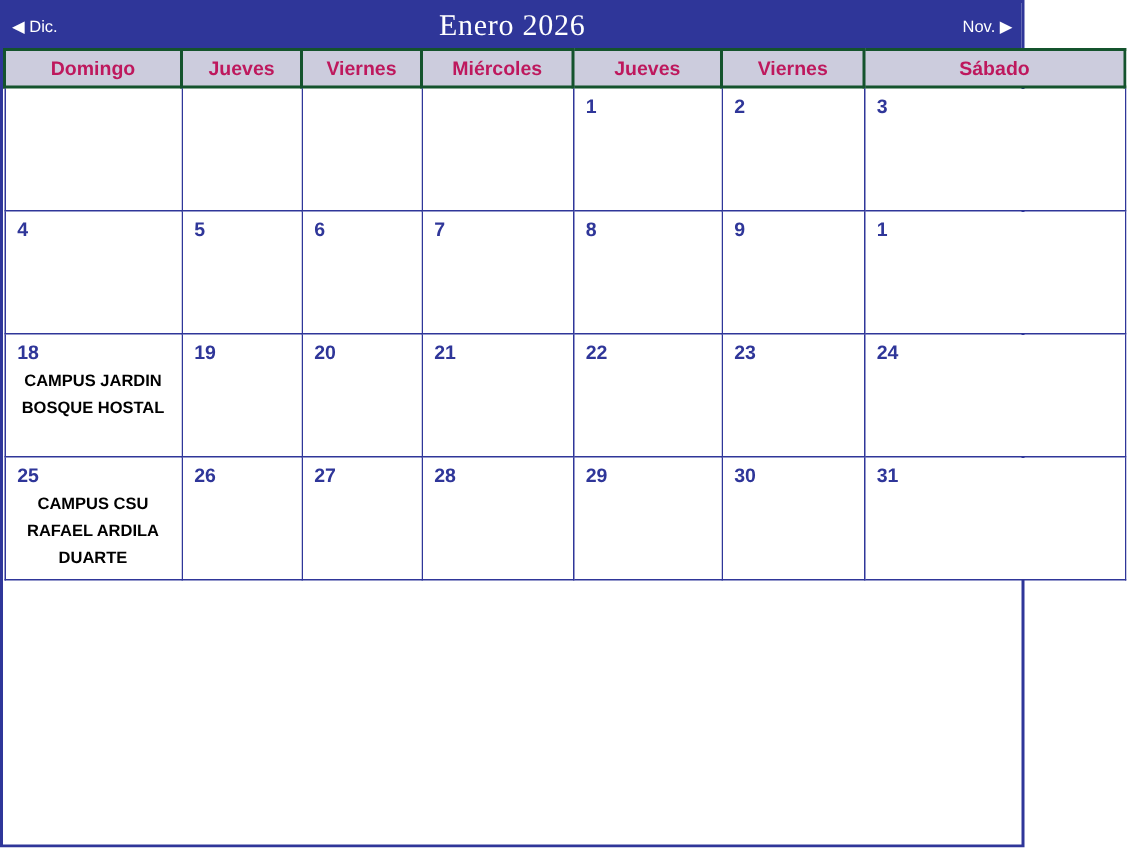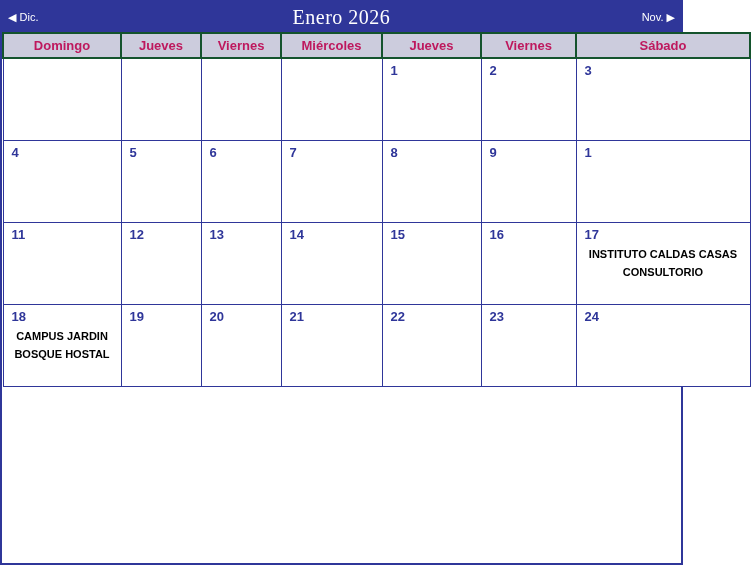--- a/index.html
+++ b/index.html
@@ -165,44 +165,20 @@
             <div class="daynum">8</div>
           </td>
           <td>
             <div class="daynum">9</div>
           </td>
           <td class="weekend">
             <div class="daynum">1</div>
           </td>
         </tr>
         <tr>
-          <td class="weekend">
-            <div class="daynum">11</div>
-          </td>
-          <td>
-            <div class="daynum">12</div>
-          </td>
-          <td>
-            <div class="daynum">13</div>
-          </td>
-          <td>
-            <div class="daynum">14</div>
-          </td>
-          <td>
-            <div class="daynum">15</div>
-          </td>
-          <td>
-            <div class="daynum">16</div>
-          </td>
-          <td class="event">
-            <div class="daynum">17</div>
-            <div class="eventtext">INSTITUTO CALDAS CASAS CONSULTORIO</div>
-          </td>
-        </tr>
-        <tr>
           <td class="event">
             <div class="daynum">18</div>
             <div class="eventtext">CAMPUS JARDIN BOSQUE HOSTAL</div>
           </td>
           <td>
             <div class="daynum">19</div>
           </td>
           <td>
             <div class="daynum">20</div>
           </td>
@@ -212,16 +188,40 @@
           <td>
             <div class="daynum">22</div>
           </td>
           <td>
             <div class="daynum">23</div>
           </td>
           <td class="weekend">
             <div class="daynum">24</div>
           </td>
         </tr>
+        <tr>
+          <td class="event">
+            <div class="daynum">25</div>
+            <div class="eventtext">CAMPUS CSU RAFAEL ARDILA DUARTE</div>
+          </td>
+          <td>
+            <div class="daynum">26</div>
+          </td>
+          <td>
+            <div class="daynum">27</div>
+          </td>
+          <td>
+            <div class="daynum">28</div>
+          </td>
+          <td>
+            <div class="daynum">29</div>
+          </td>
+          <td>
+            <div class="daynum">30</div>
+          </td>
+          <td class="weekend">
+            <div class="daynum">31</div>
+          </td>
+        </tr>
       </tbody>
   </table>
 
 </div>
 
 </body></html>

